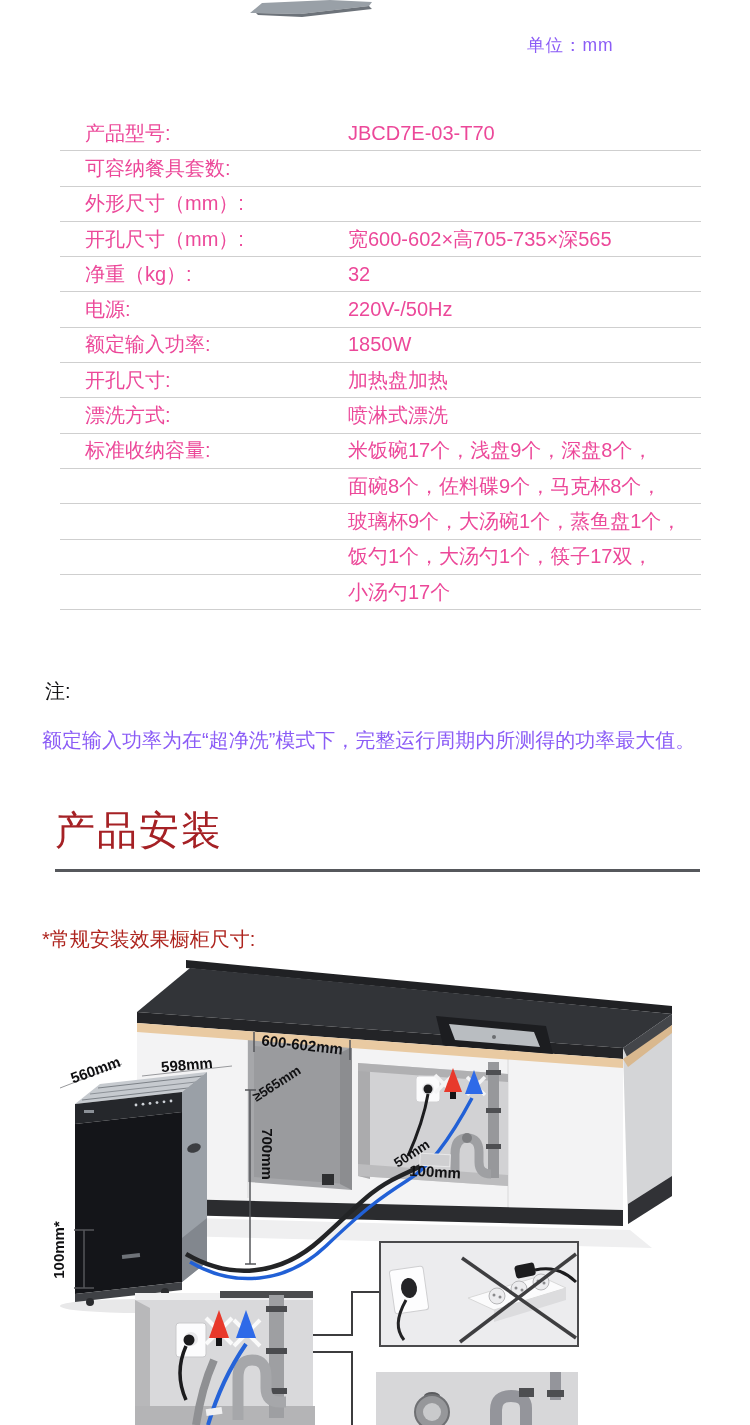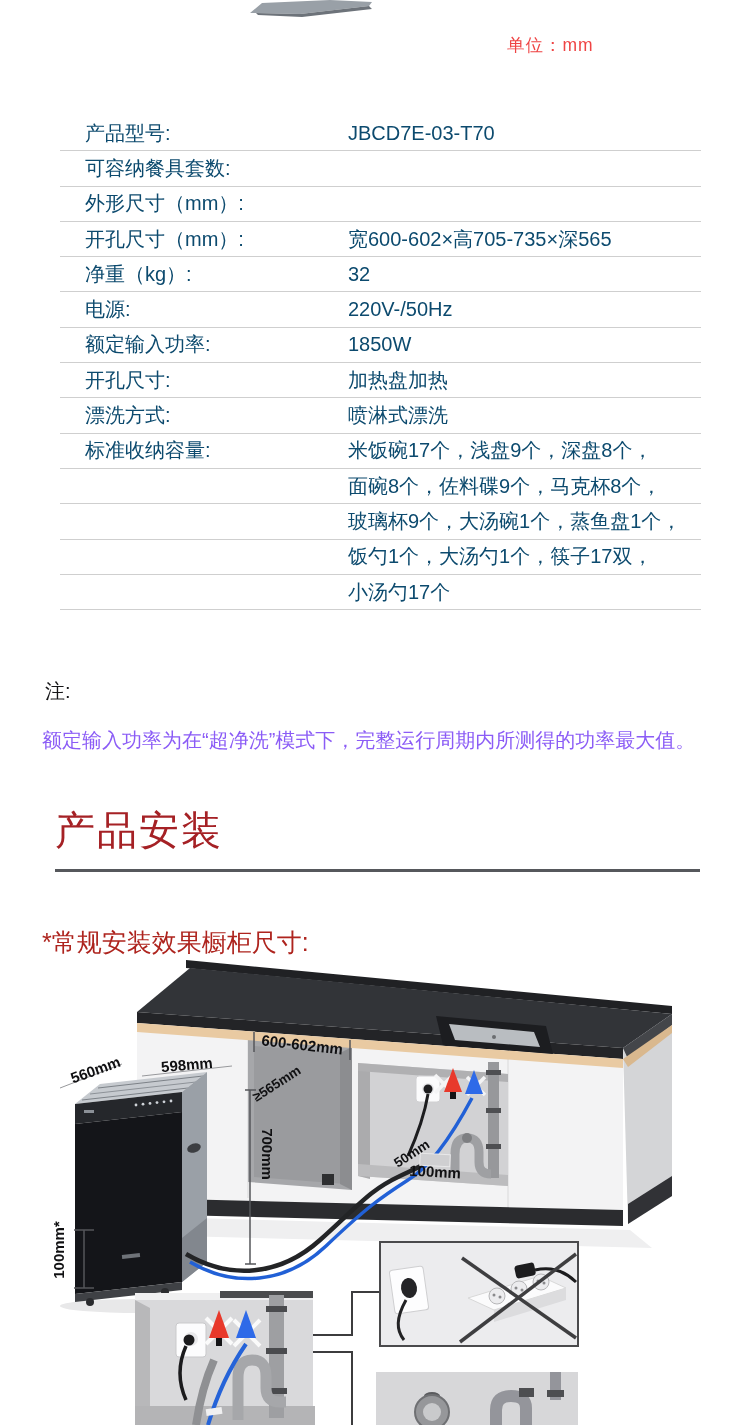--- a/index.html
+++ b/index.html
@@ -2,33 +2,33 @@
 <html><head>
 <meta charset="utf-8">
 <style>
   html,body{margin:0;padding:0}
   body{
     width:750px;height:1425px;position:relative;background:#ffffff;overflow:hidden;
     font-family:"Liberation Sans","DejaVu Sans",sans-serif;color:#1d1d1f;
   }
   .abs{position:absolute}
   
-  .unit-label{left:507px;top:33px;font-size:17.5px;color:#ef4444;letter-spacing:1px}
+  .unit-label{left:527px;top:33px;font-size:17.5px;color:#8b5cf6;letter-spacing:1px}
   
   .spec{left:60px;top:116px;width:641px}
-  .spec-row{display:flex;align-items:center;height:34.3px;border-bottom:1px solid #cfcfcf;font-size:20px;color:#0c4a6e}
+  .spec-row{display:flex;align-items:center;height:34.3px;border-bottom:1px solid #cfcfcf;font-size:20px;color:#ec4899}
   .spec-label{flex:0 0 288px;padding-left:25px;box-sizing:border-box;white-space:nowrap}
   .spec-value{flex:1;white-space:nowrap}
   
   .note-title{left:45px;top:678px;font-size:20px;color:#161618}
   .note-body{left:42px;top:727px;font-size:20px;color:#8b5cf6;white-space:nowrap}
   
   .section-title{left:55px;top:803px;font-size:40px;color:#a52125;font-weight:400;letter-spacing:2px}
   .title-rule{left:55px;top:869px;width:645px;height:3px;background:#56585c}
-  .install-subtitle{left:42px;top:926px;font-size:25px;color:#ae241e}
+  .install-subtitle{left:42px;top:926px;font-size:20px;color:#ae241e}
   svg text{font-family:"Liberation Sans","DejaVu Sans",sans-serif}
   .dim{font-size:15px;font-weight:bold;fill:#101012}
   .dim-s{font-size:13.5px;font-weight:bold;fill:#101012}
 </style>
 </head>
 <body>
 
 <svg class="abs" style="left:0;top:0" width="750" height="22" viewBox="0 0 750 22">
   <polygon points="250,13 262,3 330,0 372,2 369,6 300,14 256,13" fill="#99a0a7"></polygon>
   <polygon points="256,13 300,14 369,6 372,9 302,17 258,15" fill="#6d737a"></polygon>

